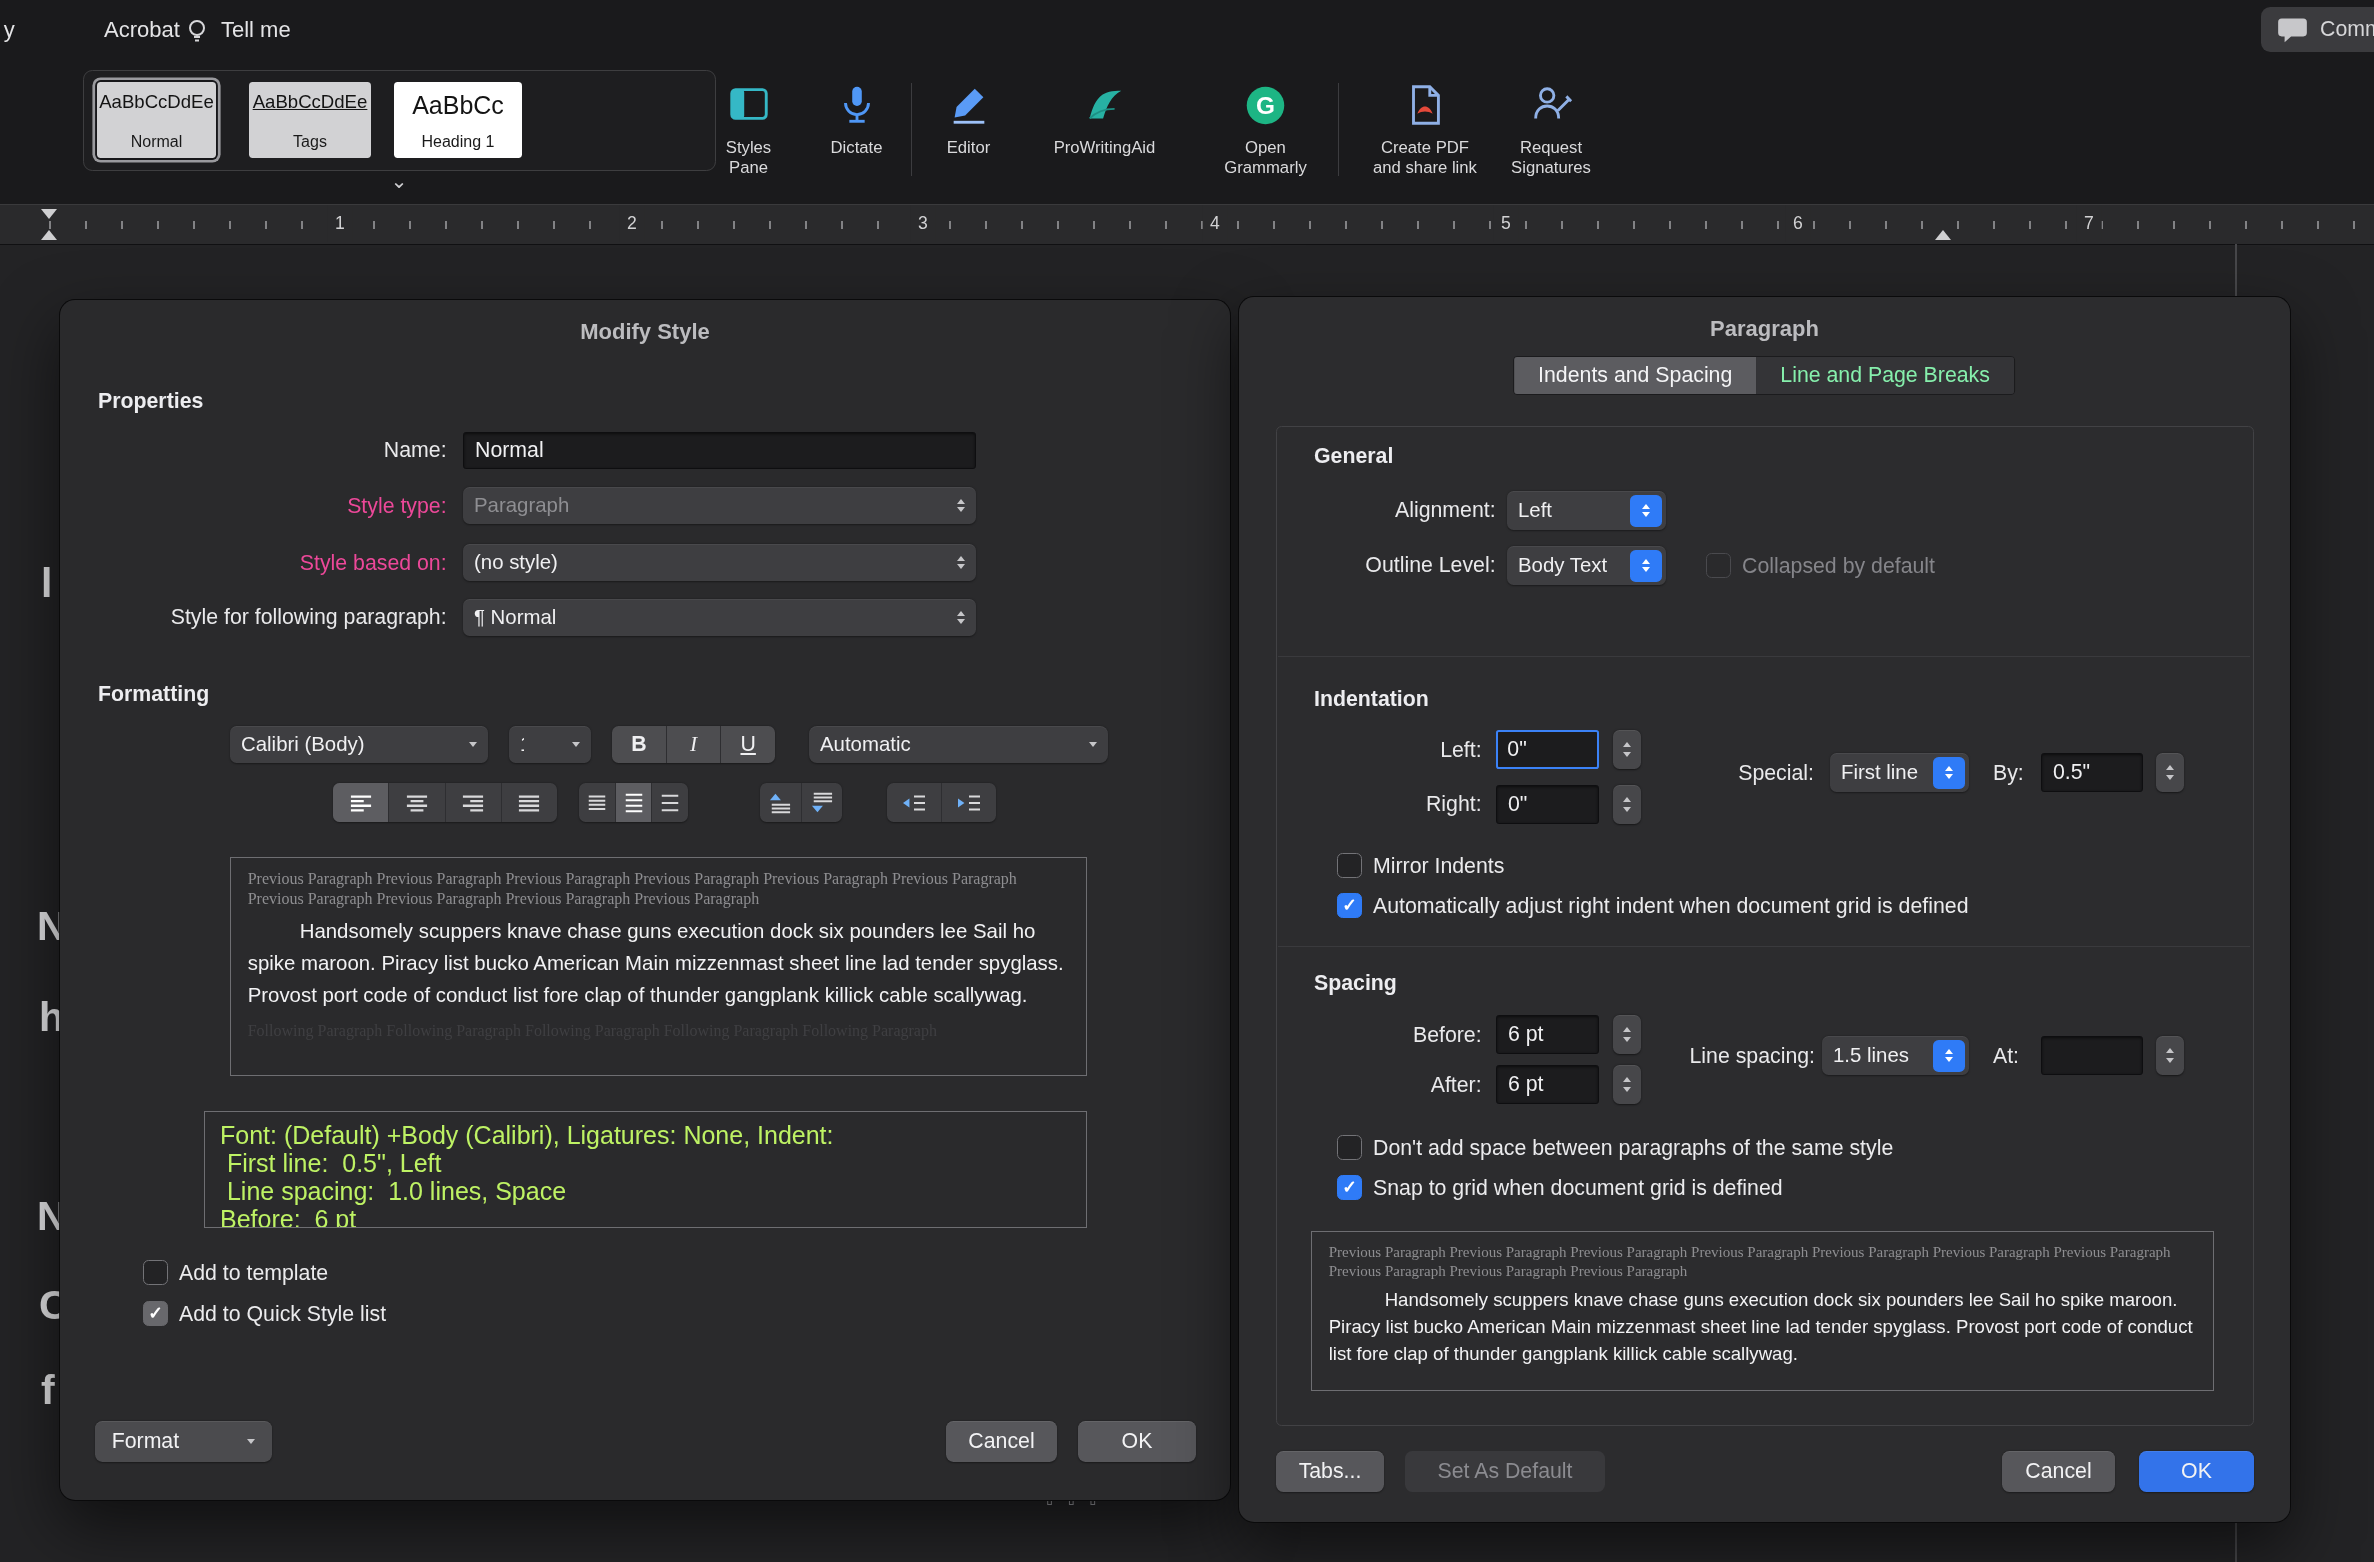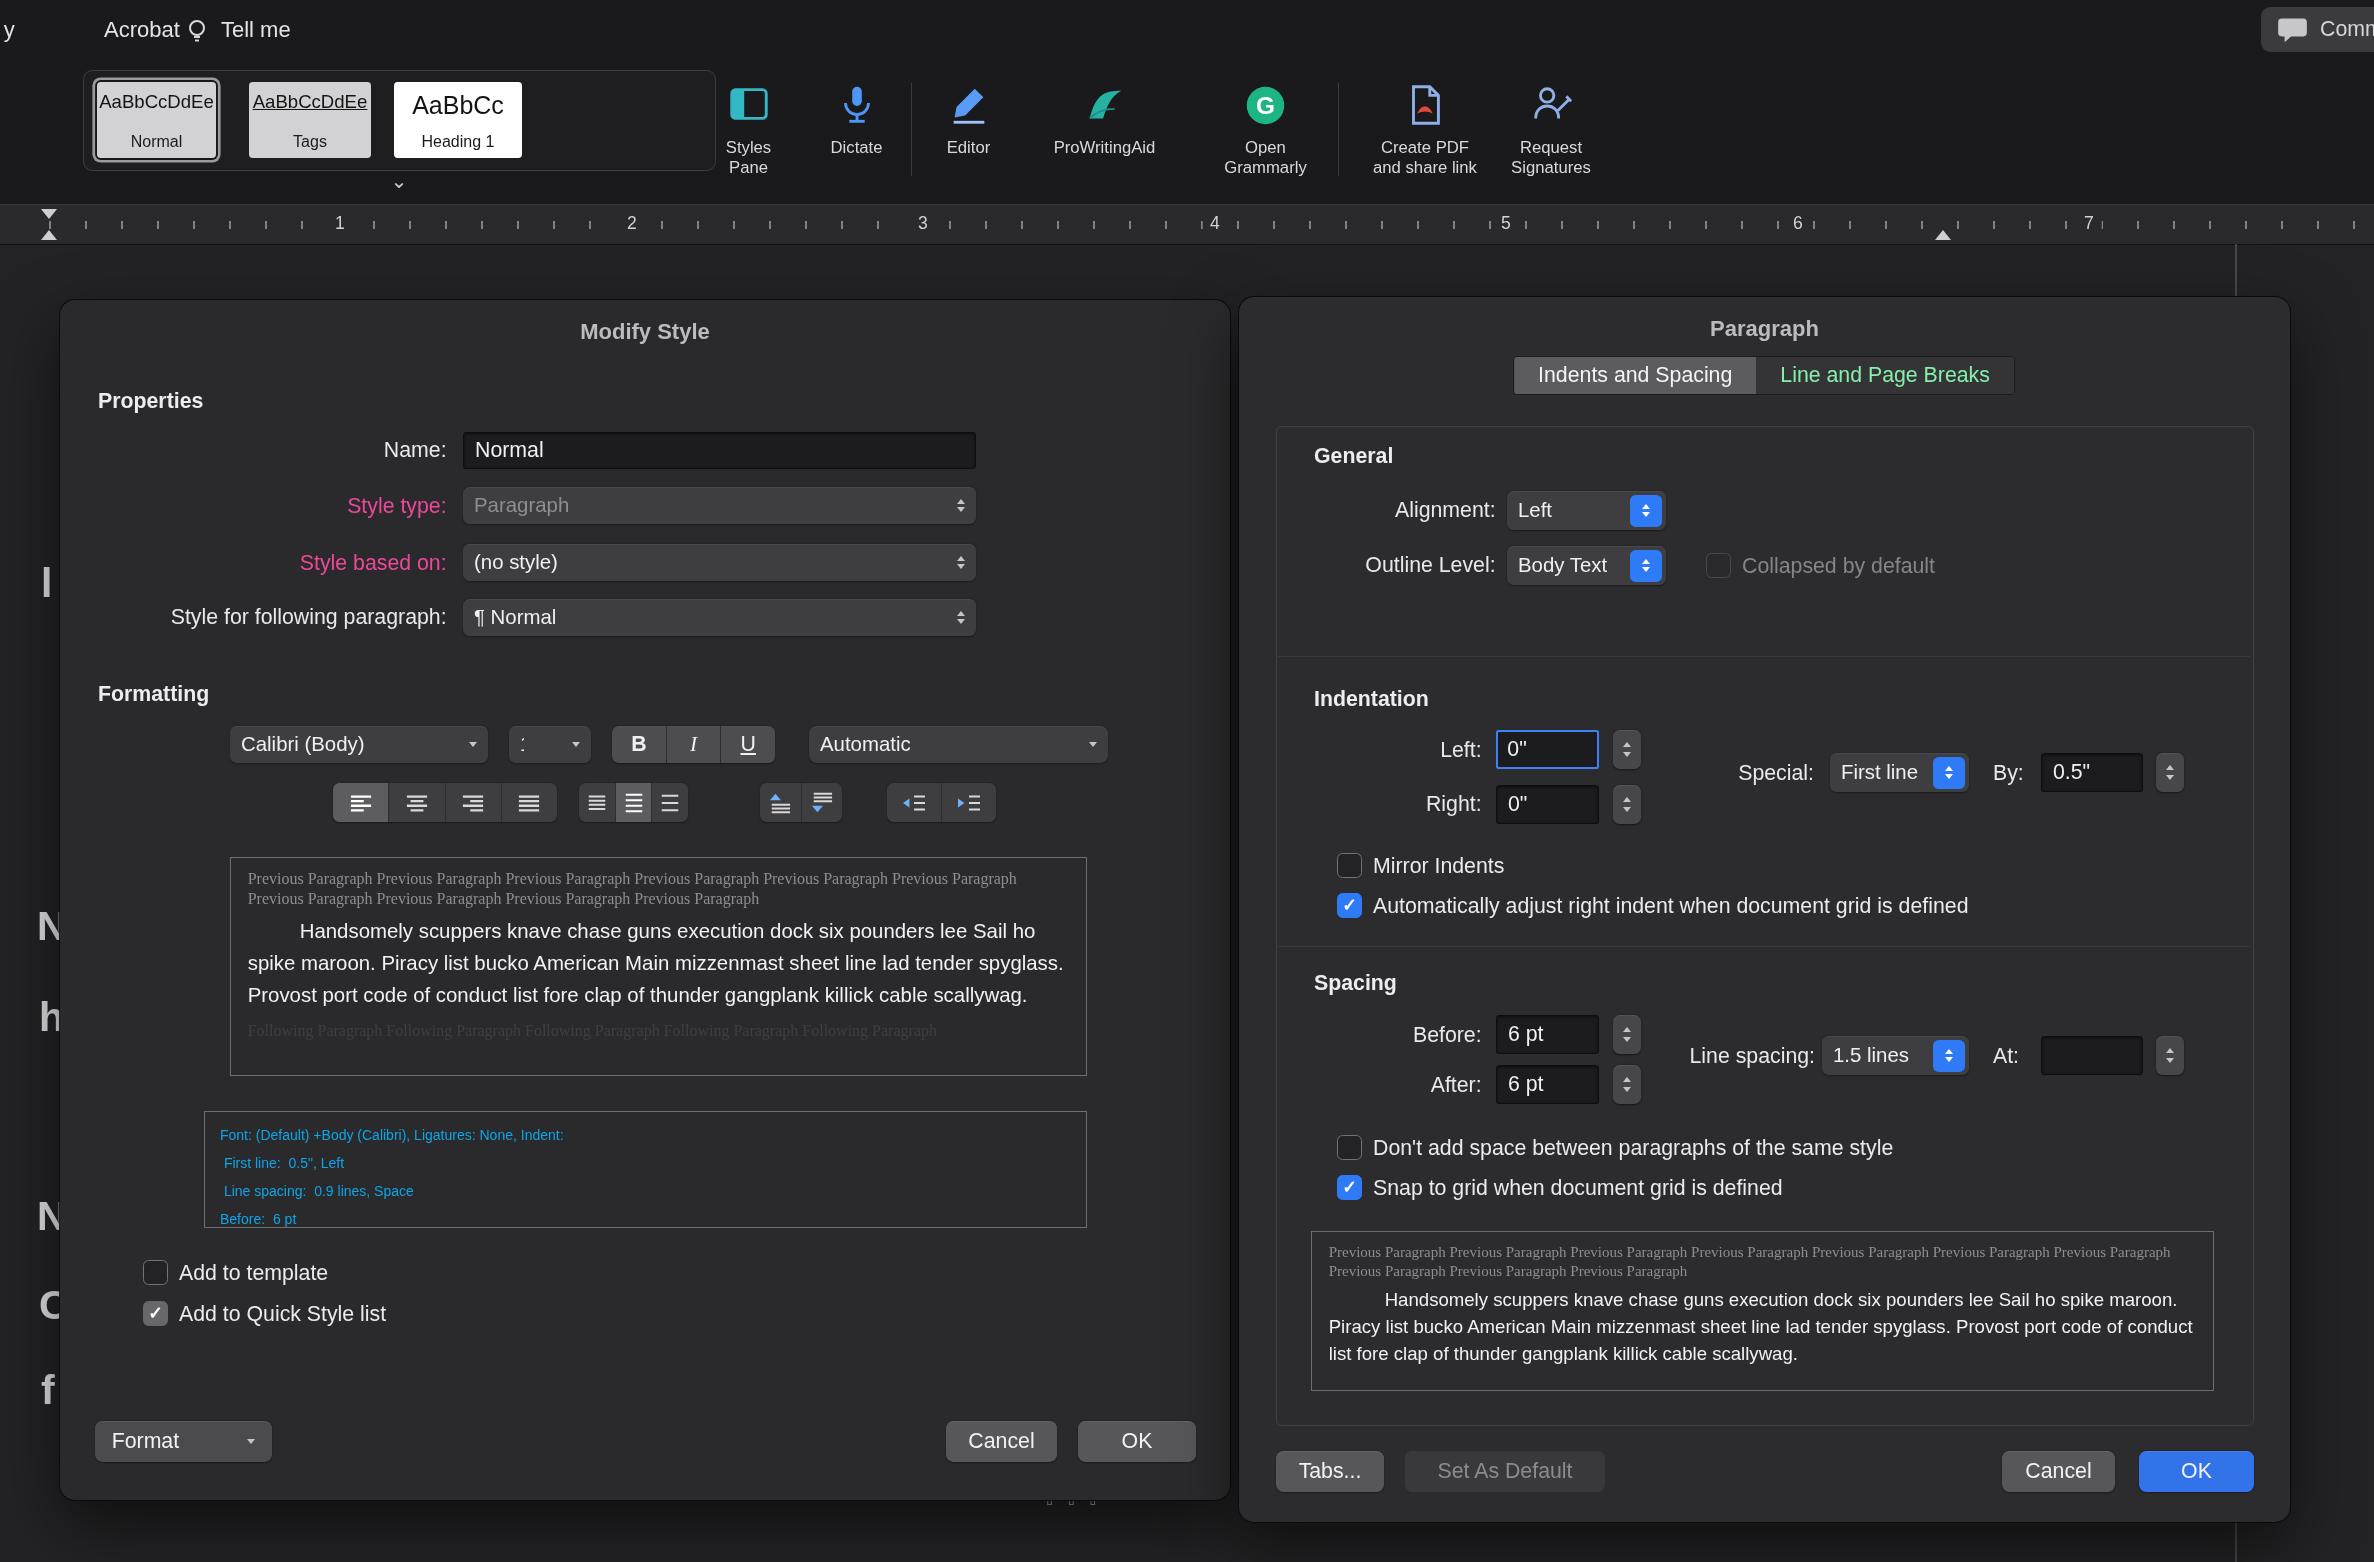--- a/index.html
+++ b/index.html
@@ -107,21 +107,21 @@
   .biu .i{font-family:"Liberation Serif",serif;font-style:italic;}
   .biu .u{text-decoration:underline;}
 
   .prevbox{position:absolute;border:1.9px solid #6e6e72;box-sizing:border-box;overflow:hidden;
            padding:11px 16.7px;}
   .prev-gray{font-family:"Liberation Serif",serif;color:#8e8e91;}
   .prev-body{color:#f2f2f4;}
   .prev-follow{font-family:"Liberation Serif",serif;color:#3f3f42;}
 
   .descbox{position:absolute;border:1.9px solid #6e6e72;box-sizing:border-box;overflow:hidden;
-           padding:9.3px 15px;color:#0ea5e9;font-size:14px;line-height:28px;}
+           padding:9.3px 15px;color:#bef264;font-size:25px;line-height:28px;}
   .descbox div{white-space:pre-wrap;}
 
   .tabbar{position:absolute;display:flex;border-radius:4px;overflow:hidden;border:0.9px solid #1b1b1d;}
   .tab{height:37px;line-height:37px;padding:0 24px;font-size:21.3px;white-space:nowrap;}
   .tab.on{background:#5c5c60;color:#f4f4f6;}
   .tab.off{background:#343437;color:#86efac;}
   .gframe{position:absolute;border:1.9px solid #424245;border-radius:5.6px;}
   .hdiv{position:absolute;height:0.9px;background:#3a3a3d;}
   svg{display:block;}
 </style>
@@ -453,21 +453,21 @@
 
     <div class="prevbox" style="left:170px;top:557px;width:857px;height:219px;">
       <div class="prev-gray" style="font-size:16px;line-height:19.5px;">Previous Paragraph Previous Paragraph Previous Paragraph Previous Paragraph Previous Paragraph Previous Paragraph Previous Paragraph Previous Paragraph Previous Paragraph Previous Paragraph</div>
       <div class="prev-body" style="font-size:20.4px;line-height:32px;text-indent:52px;margin-top:7.4px;">Handsomely scuppers knave chase guns execution dock six pounders lee Sail ho spike maroon. Piracy list bucko American Main mizzenmast sheet line lad tender spyglass. Provost port code of conduct list fore clap of thunder gangplank killick cable scallywag.</div>
       <div class="prev-follow" style="font-size:16px;line-height:19.5px;margin-top:9.3px;">Following Paragraph Following Paragraph Following Paragraph Following Paragraph Following Paragraph</div>
     </div>
 
     <div class="descbox" style="left:144px;top:811px;width:883px;height:117px;">
       <div>Font: (Default) +Body (Calibri), Ligatures: None, Indent:</div>
       <div> First line:  0.5", Left</div>
-      <div> Line spacing:  0.9 lines, Space</div>
+      <div> Line spacing:  1.0 lines, Space</div>
       <div>Before:  6 pt</div>
     </div>
 
     <div class="chk" style="left:83px;top:960px;"></div>
     <div class="chk-label" style="left:119px;top:960px;">Add to template</div>
     <div class="chk checked-gray" style="left:83px;top:1001px;"></div>
     <div class="chk-label" style="left:119px;top:1001px;">Add to Quick Style list</div>
 
     <div class="btn" style="left:35px;top:1121px;width:177px;background:#4b4b4e;justify-content:space-between;padding:0 16.7px;">
       <span>Format</span>

